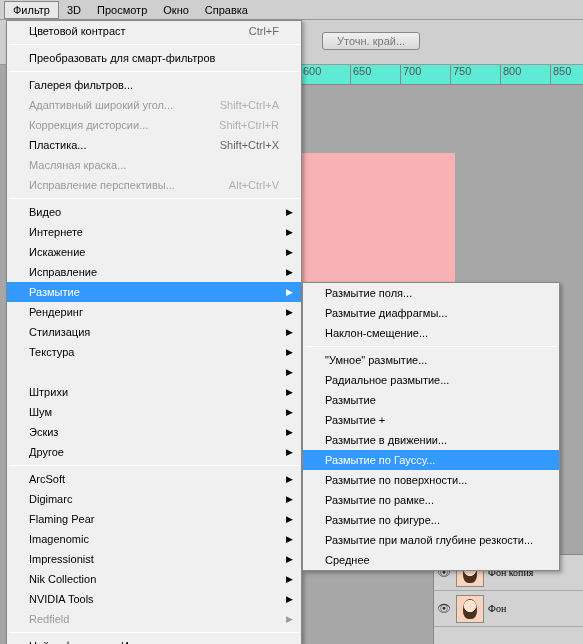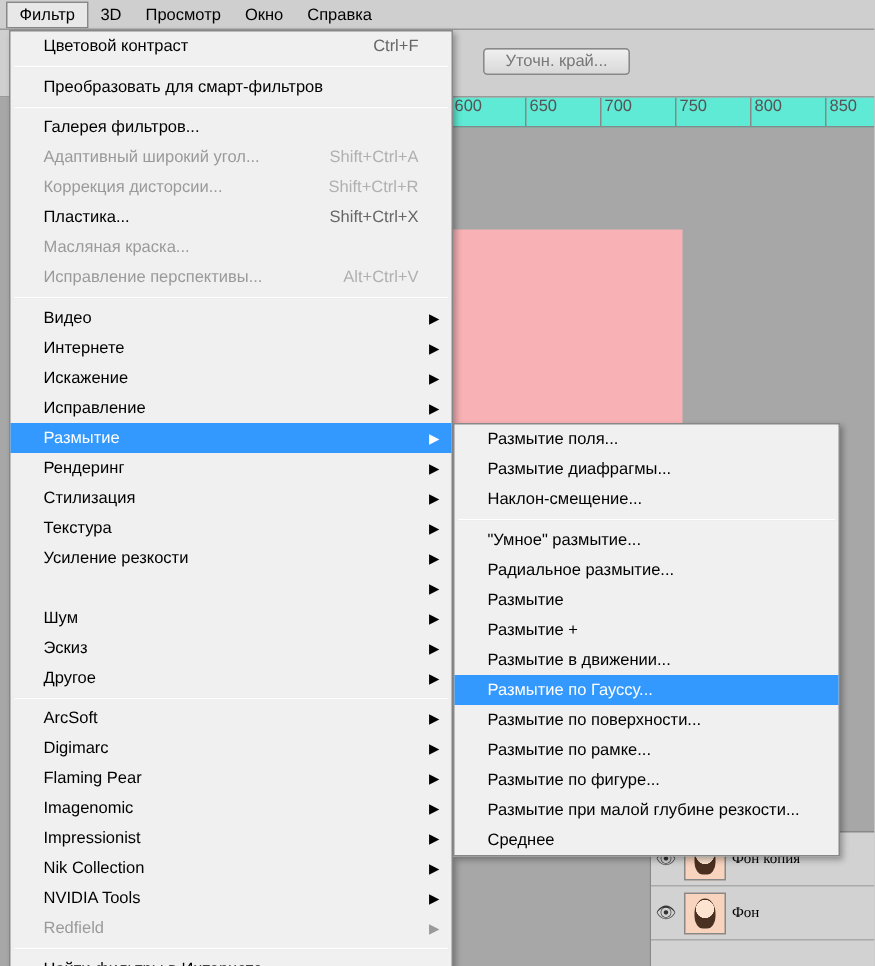--- a/index.html
+++ b/index.html
@@ -137,24 +137,24 @@
     </div>
   <div class="menu-item">
       <span class="label">Стилизация</span>
       <span class="arrow">▶</span>
     </div>
   <div class="menu-item">
       <span class="label">Текстура</span>
       <span class="arrow">▶</span>
     </div>
   <div class="menu-item">
-      <span class="label">Усиление резкости</span>
-      <span class="arrow">▶</span>
-    </div>
-  <div class="menu-item">
+      <span class="arrow">▶</span>
+    </div>
+  <div class="menu-item">
+      <span class="label">Штрихи</span>
       <span class="arrow">▶</span>
     </div>
   <div class="menu-item">
       <span class="label">Шум</span>
       <span class="arrow">▶</span>
     </div>
   <div class="menu-item">
       <span class="label">Эскиз</span>
       <span class="arrow">▶</span>
     </div>

